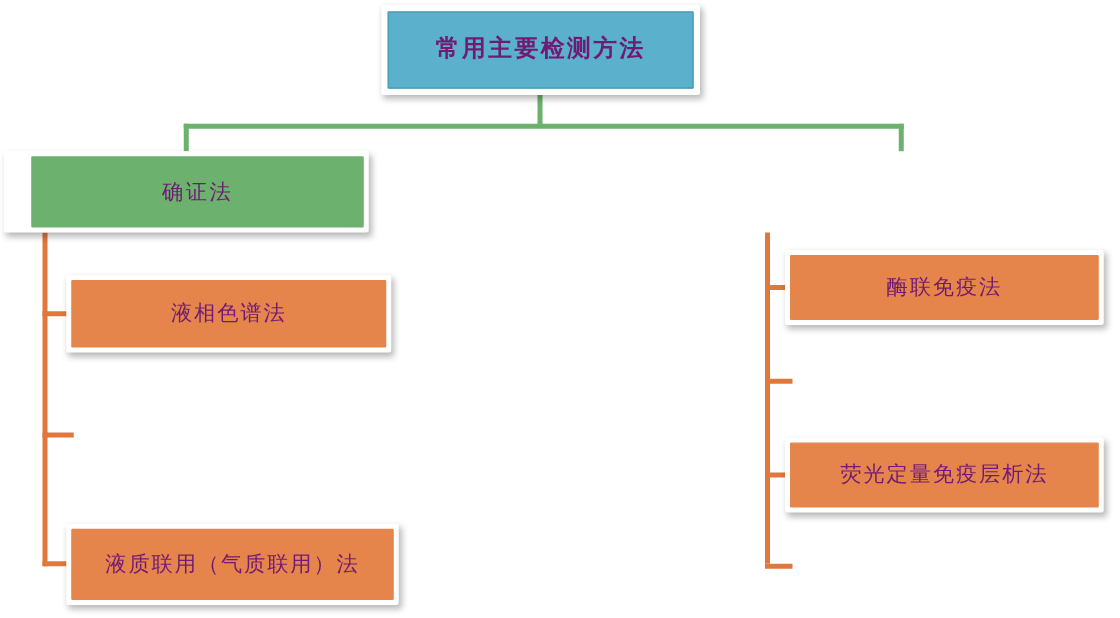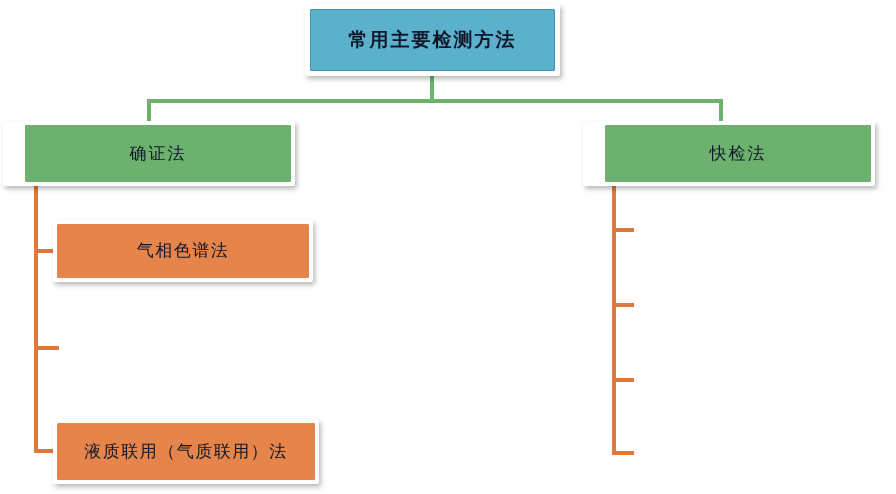--- a/index.html
+++ b/index.html
@@ -30,21 +30,21 @@
     align-items: stretch;
     justify-content: stretch;
   }
   .node > .inner {
     box-sizing: border-box;
     flex: 1 1 auto;
     display: flex;
     align-items: center;
     justify-content: center;
     text-align: right;
-    color: #0f172a;
+    color: #701a75;
     letter-spacing: 1px;
     line-height: 1.15;
     border-radius: 1px;
   }
 
   
   .node.root { border: 1px solid #ffffff; }
   .node.root > .inner {
     background: #5BB0CB;
     border: 1px solid #3f94b0;
@@ -105,29 +105,32 @@
 
   <div class="node root" style="left:305px; top:4px; width:255px; height:72px;">
     <div class="inner">常用主要检测方法</div>
   </div>
 
   <div class="node branch" style="left:3px; top:121px; width:292px; height:65px;">
     <div class="inner">确证法</div>
   </div>
 
   <div class="node leaf" style="left:53px; top:220px; width:260px; height:62px;">
-    <div class="inner">气相色谱法</div>
+    <div class="inner">液相色谱法</div>
   </div>
 
 
   <div class="node leaf" style="left:53px; top:419px; width:266px; height:65px;">
     <div class="inner">液质联用（气质联用）法</div>
   </div>
 
-  <div class="node branch" style="left:583px; top:121px; width:292px; height:65px;">
-    <div class="inner">快检法</div>
+
+  <div class="node leaf" style="left:628px; top:200px; width:255px; height:60px;">
+    <div class="inner">酶联免疫法</div>
   </div>
 
 
-
+  <div class="node leaf" style="left:628px; top:350px; width:255px; height:60px;">
+    <div class="inner">荧光定量免疫层析法</div>
+  </div>
 
 
 </div>
 
 </body></html>

